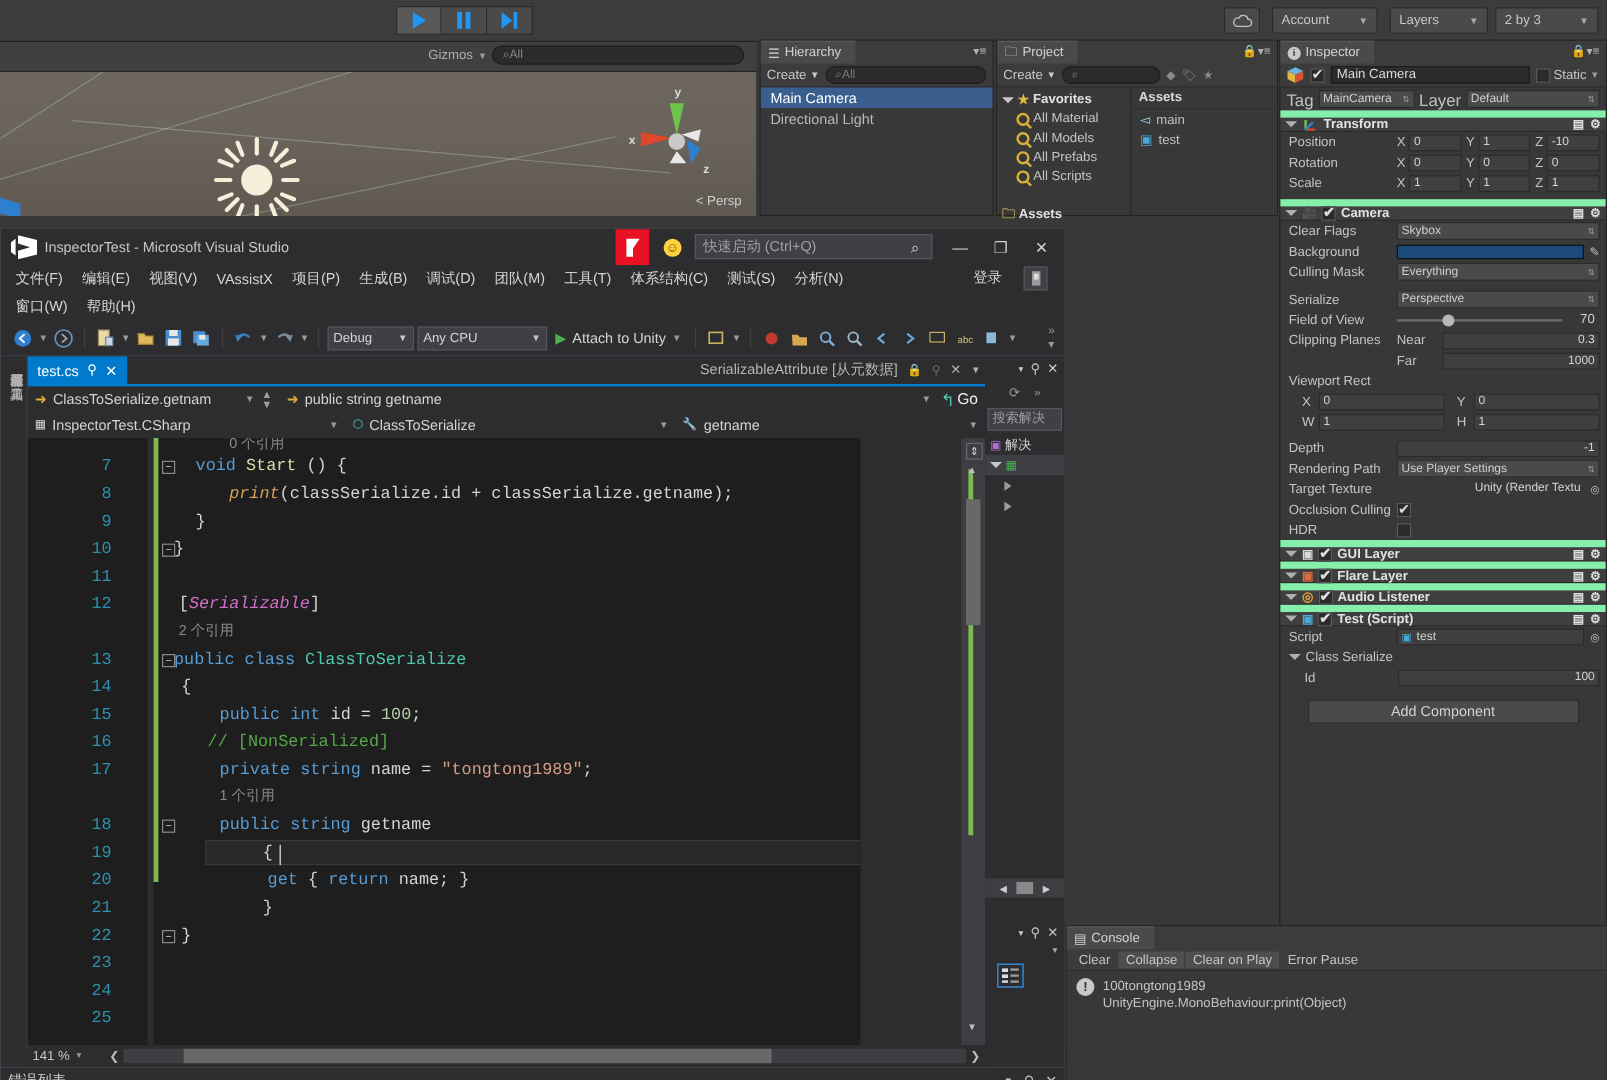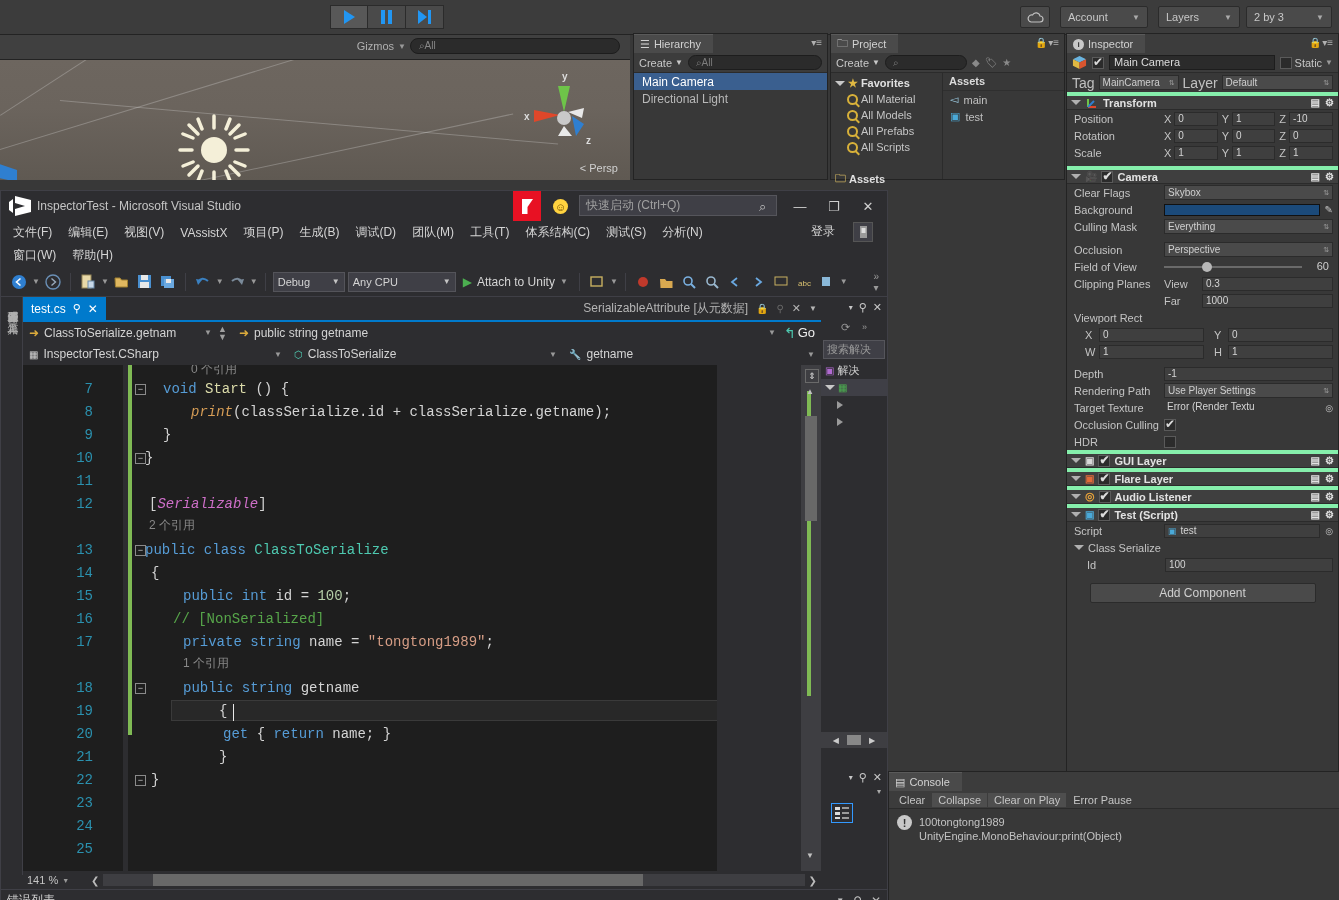--- a/index.html
+++ b/index.html
@@ -94,31 +94,31 @@
       font-size:11px; padding:0 4px; line-height:13px;}
   .static-box { display:flex; align-items:center; gap:3px; font-size:11px; color:#c5c5c5; }
 
   .taglayer { height:19px; display:flex; align-items:center; gap:4px; padding:2px 5px; font-size:11px; }
   .mini-lbl { color:#c0c0c0; font-size:14px; }
   .dd { height:15px; background:#4a4a4a; border:1px solid #2b2b2b; font-size:10px; color:#cfcfcf;
       display:flex; align-items:center; padding:0 3px; position:relative;}
   .dd .arw { margin-left:auto; font-size:7px; color:#9a9a9a; padding-left:4px;}
 
   .comp-hdr { height:18px; display:flex; align-items:center; gap:4px; padding:0 4px; background:#3f3f3f;
-      border-top:4px solid #86efac; border-bottom:1px solid #2b2b2b; font-size:11px; font-weight:bold; color:#e2e2e2;}
+      border-top:6px solid #86efac; border-bottom:1px solid #2b2b2b; font-size:11px; font-weight:bold; color:#e2e2e2;}
   .foldout { width:0;height:0;border-left:5px solid transparent;border-right:5px solid transparent;border-top:5px solid #b0b0b0; }
   .hdr-icons { margin-left:auto; display:flex; gap:5px; align-items:center;}
 
   .prow { height:17px; display:flex; align-items:center; font-size:11px; color:#c4c4c4; padding-left:7px;}
   .plabel { width:90px; }
   .vec3 { display:flex; gap:4px; flex:1; padding-right:5px;}
   .vec3 > div { flex:1; display:flex; align-items:center; gap:3px; }
   .vfield { flex:1; height:14px; background:#3f3f3f; border:1px solid #2b2b2b; color:#d4d4d4;
       font-size:10px; padding:0 3px; line-height:12px;}
-  .wide { flex:1; margin-right:5px; }
+  .wide { flex:1; margin-right:5px;text-align:right; }
 
   .addcomp { margin:10px auto; width:226px; height:20px; background:#4a4a4a; border:1px solid #2b2b2b;
       border-radius:2px; color:#d0d0d0; font-size:12px; display:flex; align-items:center; justify-content:center;}
 
   
   #console { position:absolute; left:888px; top:771px; width:451px; height:129px; background:#383838;
       border-top:1px solid #232323; border-left:1px solid #232323;}
   .cons-btns { height:18px; background:#3c3c3c; display:flex; align-items:center; gap:1px; padding-left:4px;
       border-bottom:1px solid #2b2b2b;}
   .cons-btn { font-size:11px; color:#c5c5c5; padding:1px 6px; }
@@ -542,37 +542,37 @@
     </div>
     <div class="prow">
       <span class="plabel">Culling Mask</span>
       <div class="dd wide">
           <span>Everything</span>
           <span class="arw">⇅</span>
         </div>
     </div>
     <div style="height:6px"></div>
     <div class="prow">
-      <span class="plabel">Occlusion</span>
+      <span class="plabel">Serialize</span>
       <div class="dd wide">
           <span>Perspective</span>
           <span class="arw">⇅</span>
         </div>
     </div>
     <div class="prow">
       <span class="plabel">Field of View</span>
       <div class="wide" style="position:relative;height:14px">
         <div style="position:absolute;left:0;top:6px;width:138px;height:2px;background:#6a6a6a"></div>
         <div style="position:absolute;left:38px;top:2px;width:10px;height:10px;border-radius:50%;background:#b8b8b8"></div>
-        <span style="position:absolute;right:4px;top:0;font-size:11px;color:#cfcfcf">60</span>
+        <span style="position:absolute;right:4px;top:0;font-size:11px;color:#cfcfcf">70</span>
       </div>
     </div>
     <div class="prow">
       <span class="plabel">Clipping Planes</span>
-      <span style="width:38px">View</span>
+      <span style="width:38px">Near</span>
       <span class="vfield wide">0.3</span>
     </div>
     <div class="prow">
       <span class="plabel"></span>
       <span style="width:38px">Far</span>
       <span class="vfield wide">1000</span>
     </div>
     <div class="prow">
       <span>Viewport Rect</span>
     </div>
@@ -595,21 +595,21 @@
     </div>
     <div class="prow">
       <span class="plabel">Rendering Path</span>
       <div class="dd wide">
           <span>Use Player Settings</span>
           <span class="arw">⇅</span>
         </div>
     </div>
     <div class="prow">
       <span class="plabel">Target Texture</span>
-      <span class="vfield wide" style="border:none;background:transparent">Error (Render Textu</span>
+      <span class="vfield wide" style="border:none;background:transparent">Unity (Render Textu</span>
       <span style="font-size:9px;margin-right:5px">◎</span>
     </div>
     <div class="prow">
       <span class="plabel">Occlusion Culling</span>
       <div class="chk on"></div>
     </div>
     <div class="prow">
       <span class="plabel">HDR</span>
       <div class="chk"></div>
     </div>

